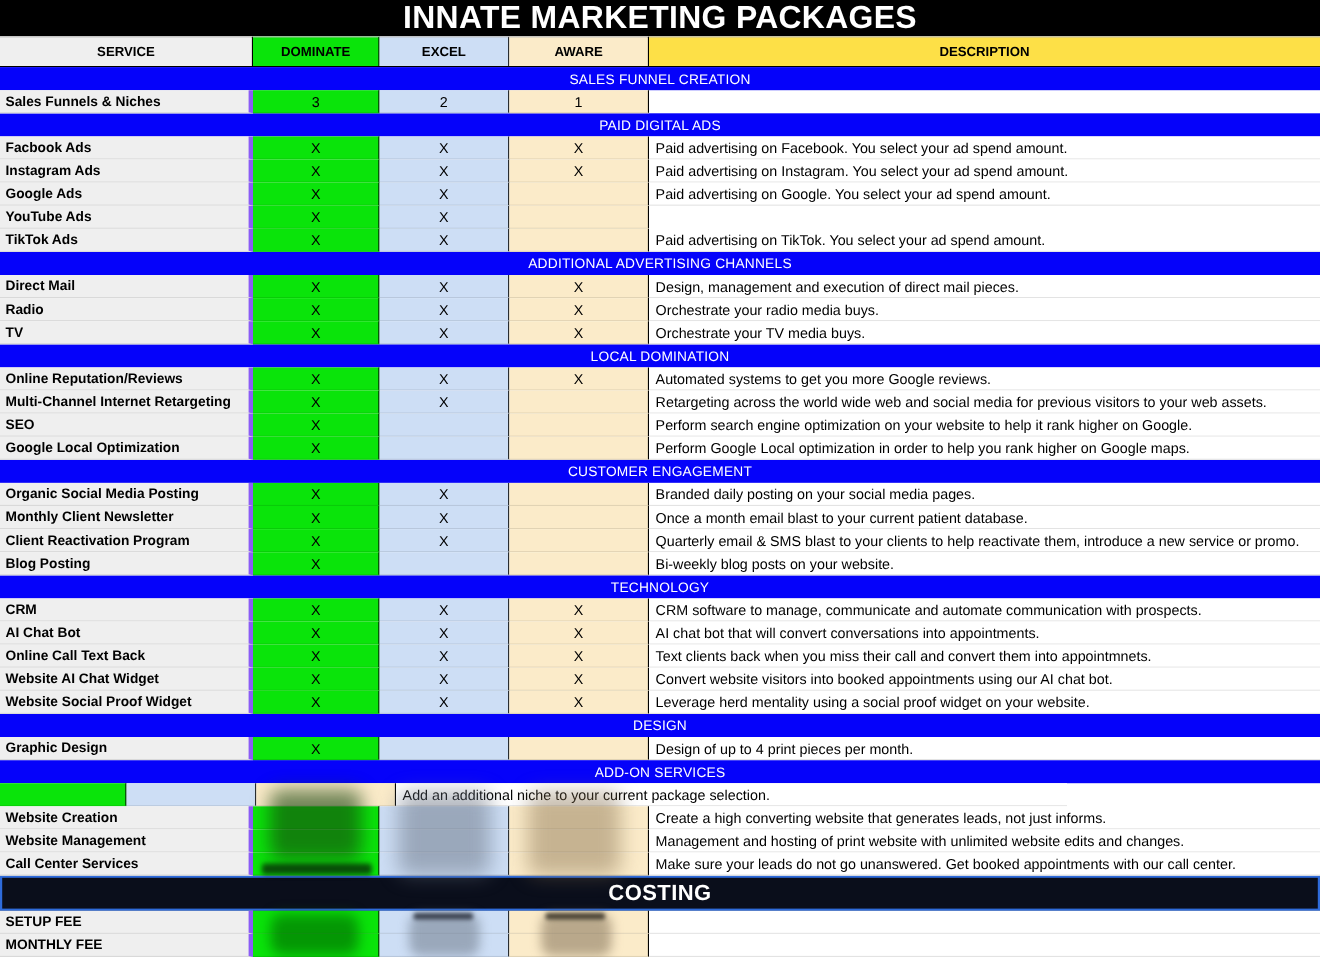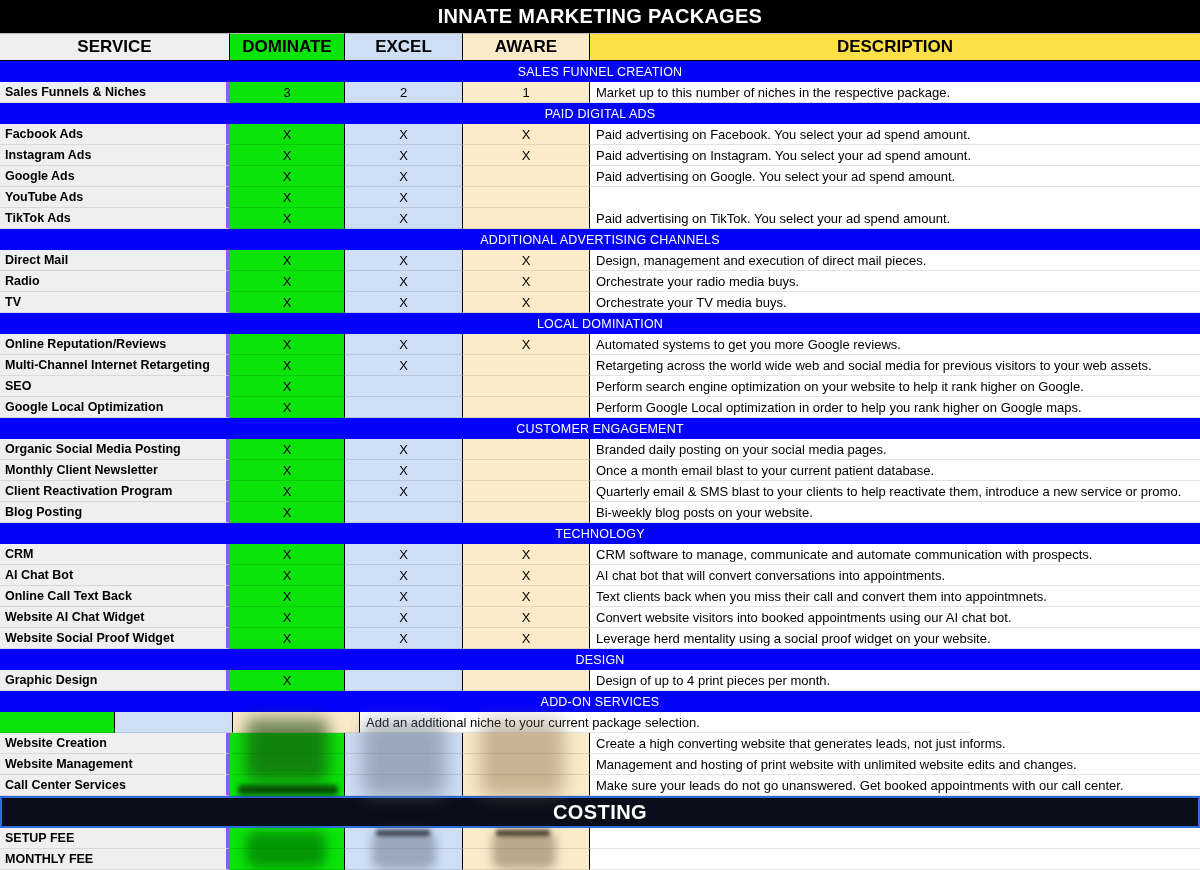--- a/index.html
+++ b/index.html
@@ -5,33 +5,33 @@
   html,body { margin:0; padding:0; background:#ffffff; }
   body { font-family:"Liberation Sans", sans-serif; }
   .sheet {
     position:relative; width:1200px; height:870px;
     background:#ffffff; overflow:hidden;
   }
   
   .titlebar {
     height:33px; background:#000000; color:#ffffff;
     display:flex; align-items:center; justify-content:center;
-    font-weight:bold; font-size:20px; letter-spacing:0.3px;
+    font-weight:bold; font-size:29px; letter-spacing:0.3px;
   }
   
   .c-service  { width:230px; }
   .c-dominate { width:115px; }
   .c-excel    { width:118px; }
   .c-aware    { width:127px; }
   .c-desc     { width:610px; }
   .cell { box-sizing:border-box; display:flex; align-items:center; overflow:hidden; white-space:nowrap; }
   
   .header-row { display:flex; height:27px; border-bottom:1px solid #000; }
   .header-row .cell {
-    justify-content:center; font-weight:bold; font-size:17px; color:#000;
+    justify-content:center; font-weight:bold; font-size:12px; color:#000;
     border-right:1px solid #000; border-top:1px solid #bbb;
   }
   .h-service  { background:#efefef; }
   .h-dominate { background:#0ae40a; }
   .h-excel    { background:#cddef5; }
   .h-aware    { background:#fbebc9; }
   .h-desc     { background:#fde047; border-right:none !important; }
   
   .section-band {
     height:21px; background:#0502fa; color:#ffffff;
@@ -92,21 +92,20 @@
   </div>
 
   <div id="sections">
       <div class="section-band">SALES FUNNEL CREATION</div>
       <div class="section-wrap">
         <div class="row">
           <div class="cell c-service service">Sales Funnels &amp; Niches</div>
           <div class="cell c-dominate pkg dominate">3</div>
           <div class="cell c-excel pkg excel">2</div>
           <div class="cell c-aware pkg aware">1</div>
-          <div class="cell c-desc desc">Market up to this number of niches in the respective package.</div>
         </div>
       </div>
       <div class="section-band">PAID DIGITAL ADS</div>
       <div class="section-wrap">
         <div class="row">
           <div class="cell c-service service">Facbook Ads</div>
           <div class="cell c-dominate pkg dominate">X</div>
           <div class="cell c-excel pkg excel">X</div>
           <div class="cell c-aware pkg aware">X</div>
           <div class="cell c-desc desc">Paid advertising on Facebook.  You select your ad spend amount.</div>

